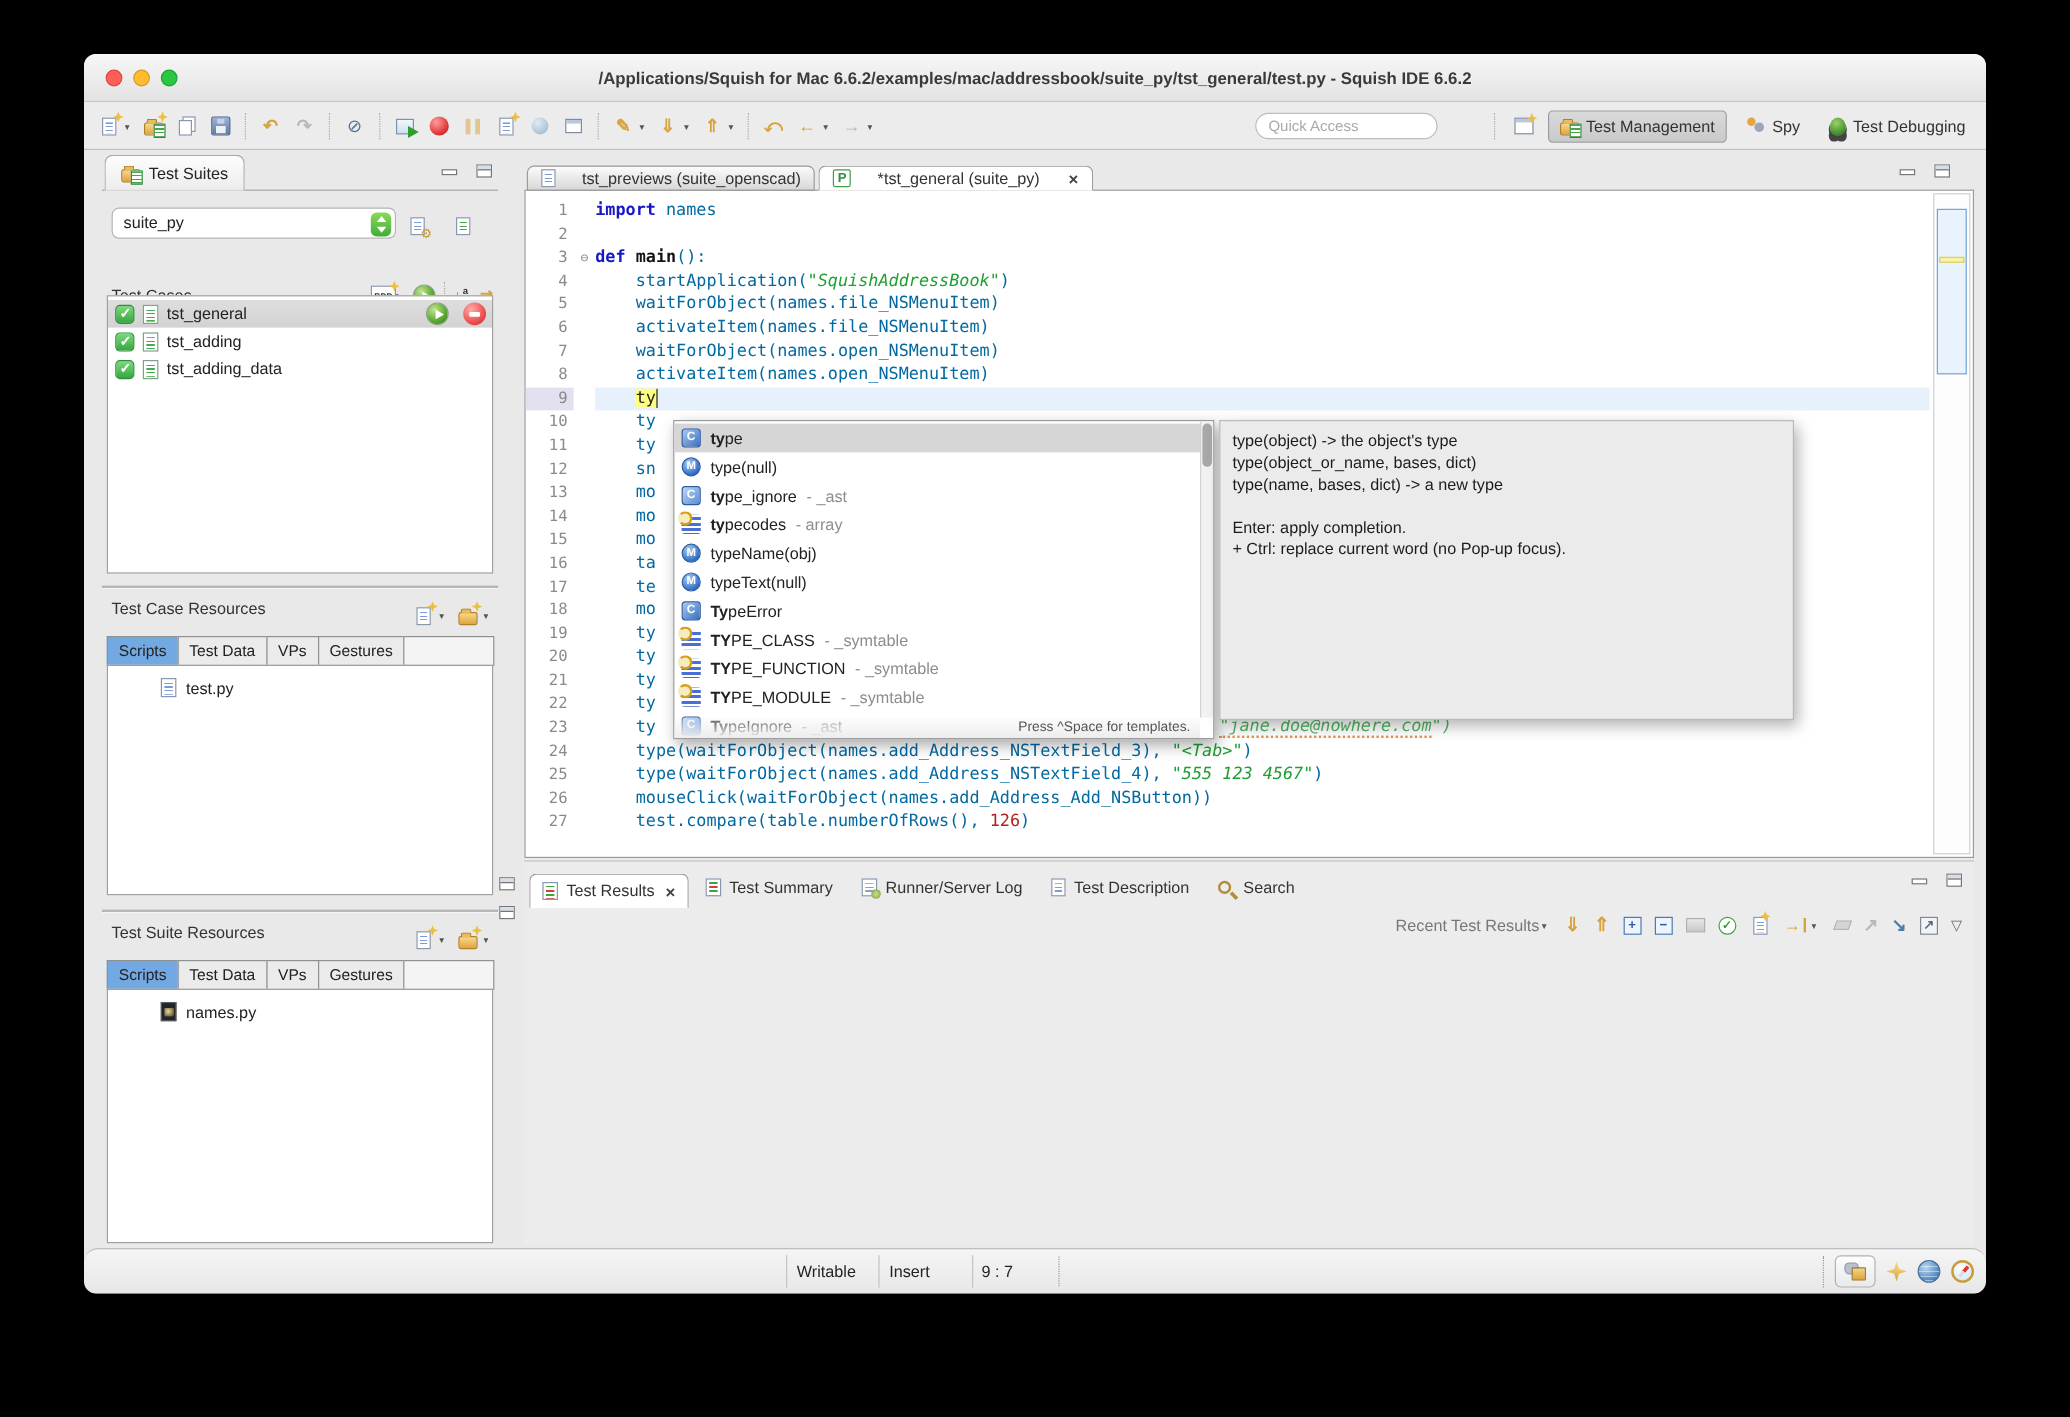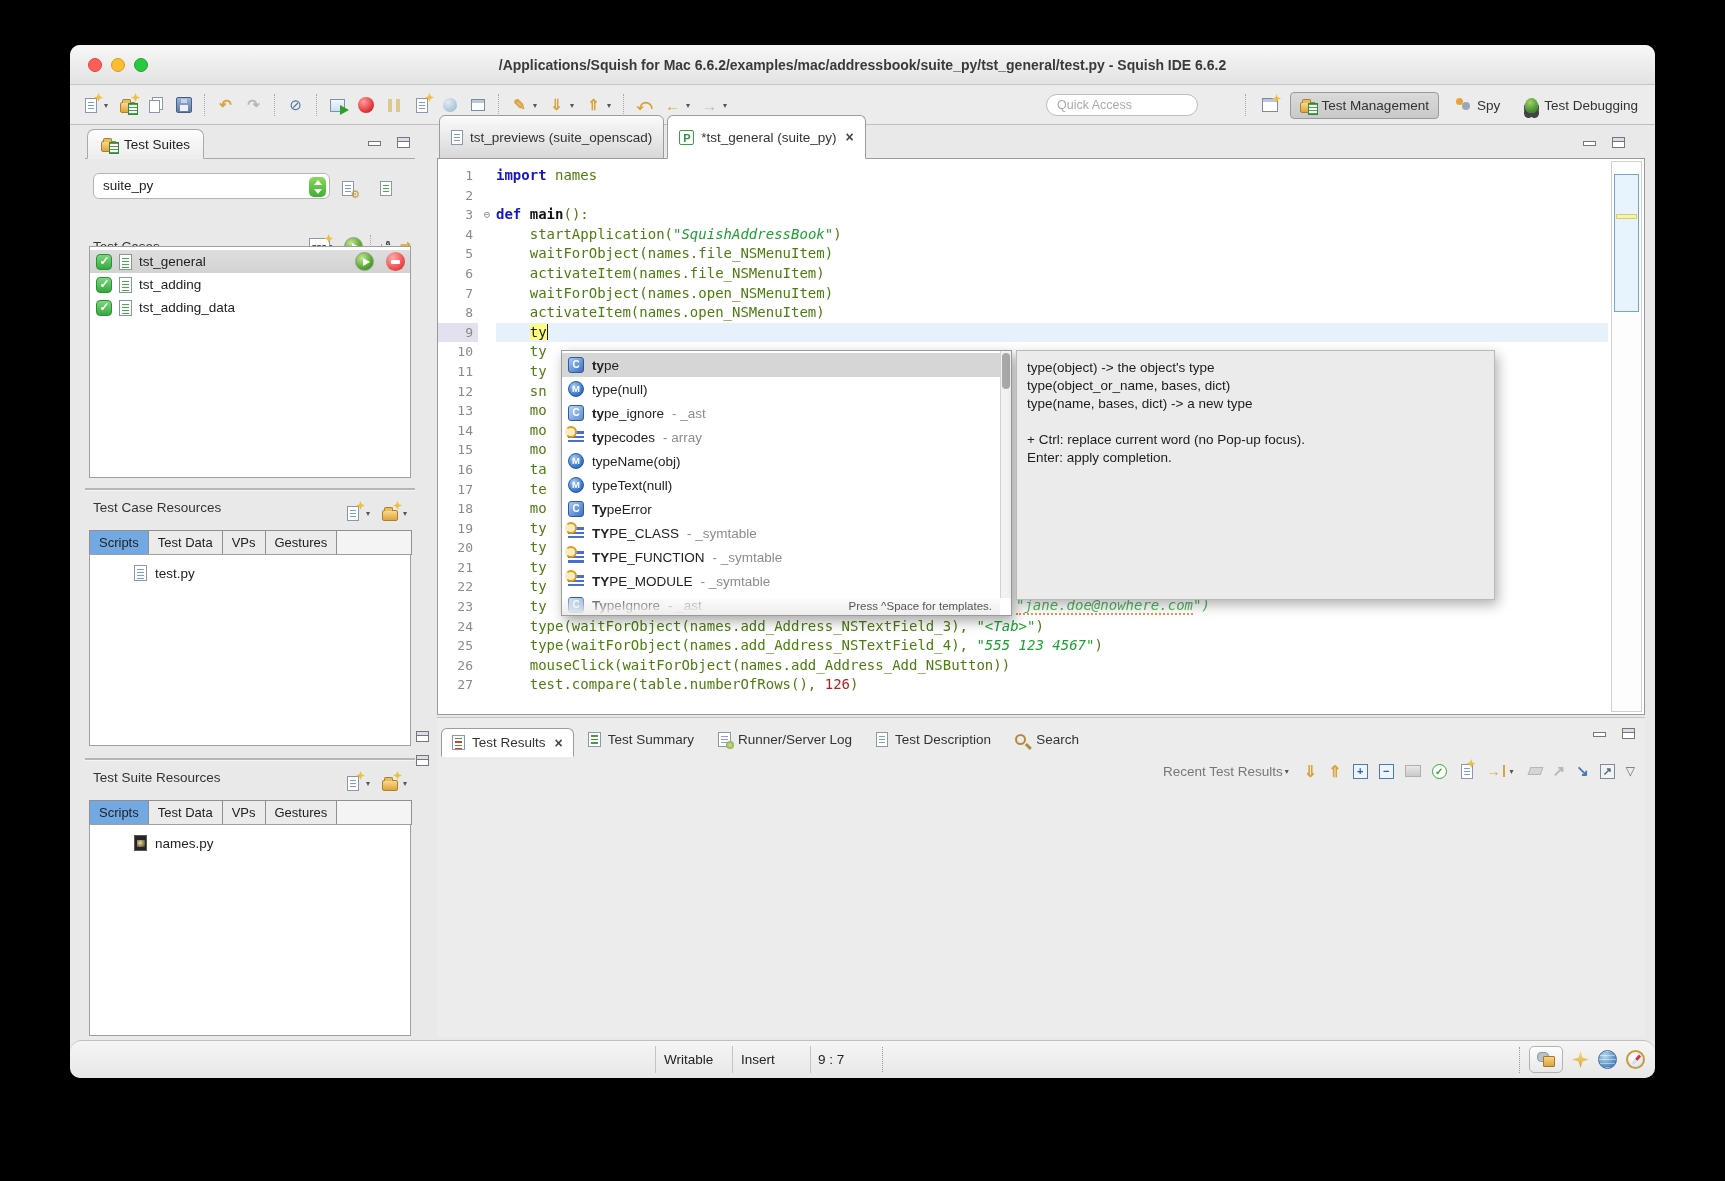--- a/index.html
+++ b/index.html
@@ -146,38 +146,38 @@
              background:repeating-linear-gradient(#7d9bd6 0 1px, transparent 1px 3px); }
   .i-imgfile { width:13px; height:16px; background:#23252d; border:1px solid #56585f; position:relative; }
   .i-imgfile::after { content:""; position:absolute; left:2px; top:4px; width:8px; height:7px;
              background:radial-gradient(circle at 40% 40%, #e8d9a8, #7a6a3a 70%, #23252d); }
 
   .ministrip { position:absolute; left:339px; top:606px; width:26px; display:flex; flex-direction:column; gap:13px; align-items:center; }
 
   
   .editor { position:absolute; left:367px; top:0; width:1208px; height:590px; }
   .etabbar { position:absolute; left:0; top:0; right:0; height:33px; display:flex; align-items:flex-end; padding-left:2px; gap:3px; }
-  .etab { height:44px; display:flex; align-items:center; gap:7px; padding:0 11px; font-size:13.5px; color:#333;
+  .etab { height:21px; display:flex; align-items:center; gap:22px; padding:0 11px; font-size:13.5px; color:#333;
           border:1px solid #9c9c9c; border-radius:6px 6px 0 0; background:linear-gradient(#fbfbfb,#d8d8d8);
           margin-bottom:-1px; position:relative; z-index:2; }
   .etab.active { background:#fff; border-bottom:1px solid #fff; }
   .i-py { width:15px; height:15px; background:#fff; border:1px solid #3a9e4a; border-radius:2px;
           color:#2f8f3f; font-weight:bold; font-size:11px; line-height:14px; text-align:center; }
   .tabclose { font-weight:bold; color:#444; font-size:14px; margin-left:2px; }
   .econtent { position:absolute; left:0; top:33px; right:0; bottom:0; background:#fff;
               border:1px solid #9a9a9a; overflow:hidden; z-index:1; }
   #code-lines { position:absolute; left:0; top:7px; right:36px; }
   .cline { height:19.6px; display:flex; font-family:"DejaVu Sans Mono",monospace; font-size:14px; line-height:19.6px; }
   .lnum { width:40px; text-align:right; padding-right:5px; color:#8a8a8a; font-size:13px; }
   .lfold { width:18px; text-align:center; color:#888; font-size:11px; }
   .ltxt { flex:1; white-space:pre; }
   .cline.current .ltxt { background:#e7f1fc; }
   .cline.current .lnum { background:#e3e1ef; }
   .seg-kw { color:#1616c4; font-weight:bold; }
-  .seg-pl { color:#4d7c0f; }
+  .seg-pl { color:#0369a1; }
   .seg-st { color:#1ea033; font-style:italic; }
   .seg-nm { color:#b52121; }
   .seg-fn { color:#141414; font-weight:bold; }
   .seg-occ { background:#fdff7e; border-right:1.5px solid #222; }
   .tail23 { position:absolute; left:578px; top:438px; font-family:"DejaVu Sans Mono",monospace; font-size:14px;
             font-style:italic; color:#1ea033; opacity:.78; z-index:6; white-space:pre; }
   .t-mail { border-bottom:2px dotted #e07820; }
   .ruler { position:absolute; right:2px; top:2px; bottom:2px; width:31px; background:#fdfdfd; border:1px solid #d0d0d0; }
   .rthumb { position:absolute; left:2px; right:2px; top:12px; height:138px; background:#e9f3fd; border:1px solid #70a5d8; }
   .rmark { position:absolute; left:4px; right:4px; top:52px; height:5px; background:#f8f3a2; border:1px solid #d6cd70; }
@@ -700,22 +700,22 @@
           </div>
         <div class="cfoot">Press ^Space for templates.</div>
       </div>
 
       <div class="dtip">
         <div id="doc-lines">
             <div>type(object) -&gt; the object's type</div>
             <div>type(object_or_name, bases, dict)</div>
             <div>type(name, bases, dict) -&gt; a new type</div>
             <div>&nbsp;</div>
+            <div>Enter: apply completion.</div>
             <div> + Ctrl: replace current word (no Pop-up focus).</div>
-            <div>Enter: apply completion.</div>
           </div>
       </div>
     </div>
 
     <div class="bottom">
       <div class="bp-tabs">
         <div class="btab active">
           <span class="i-results"></span>
           <span>Test Results</span>
           <span class="tabclose">×</span>

